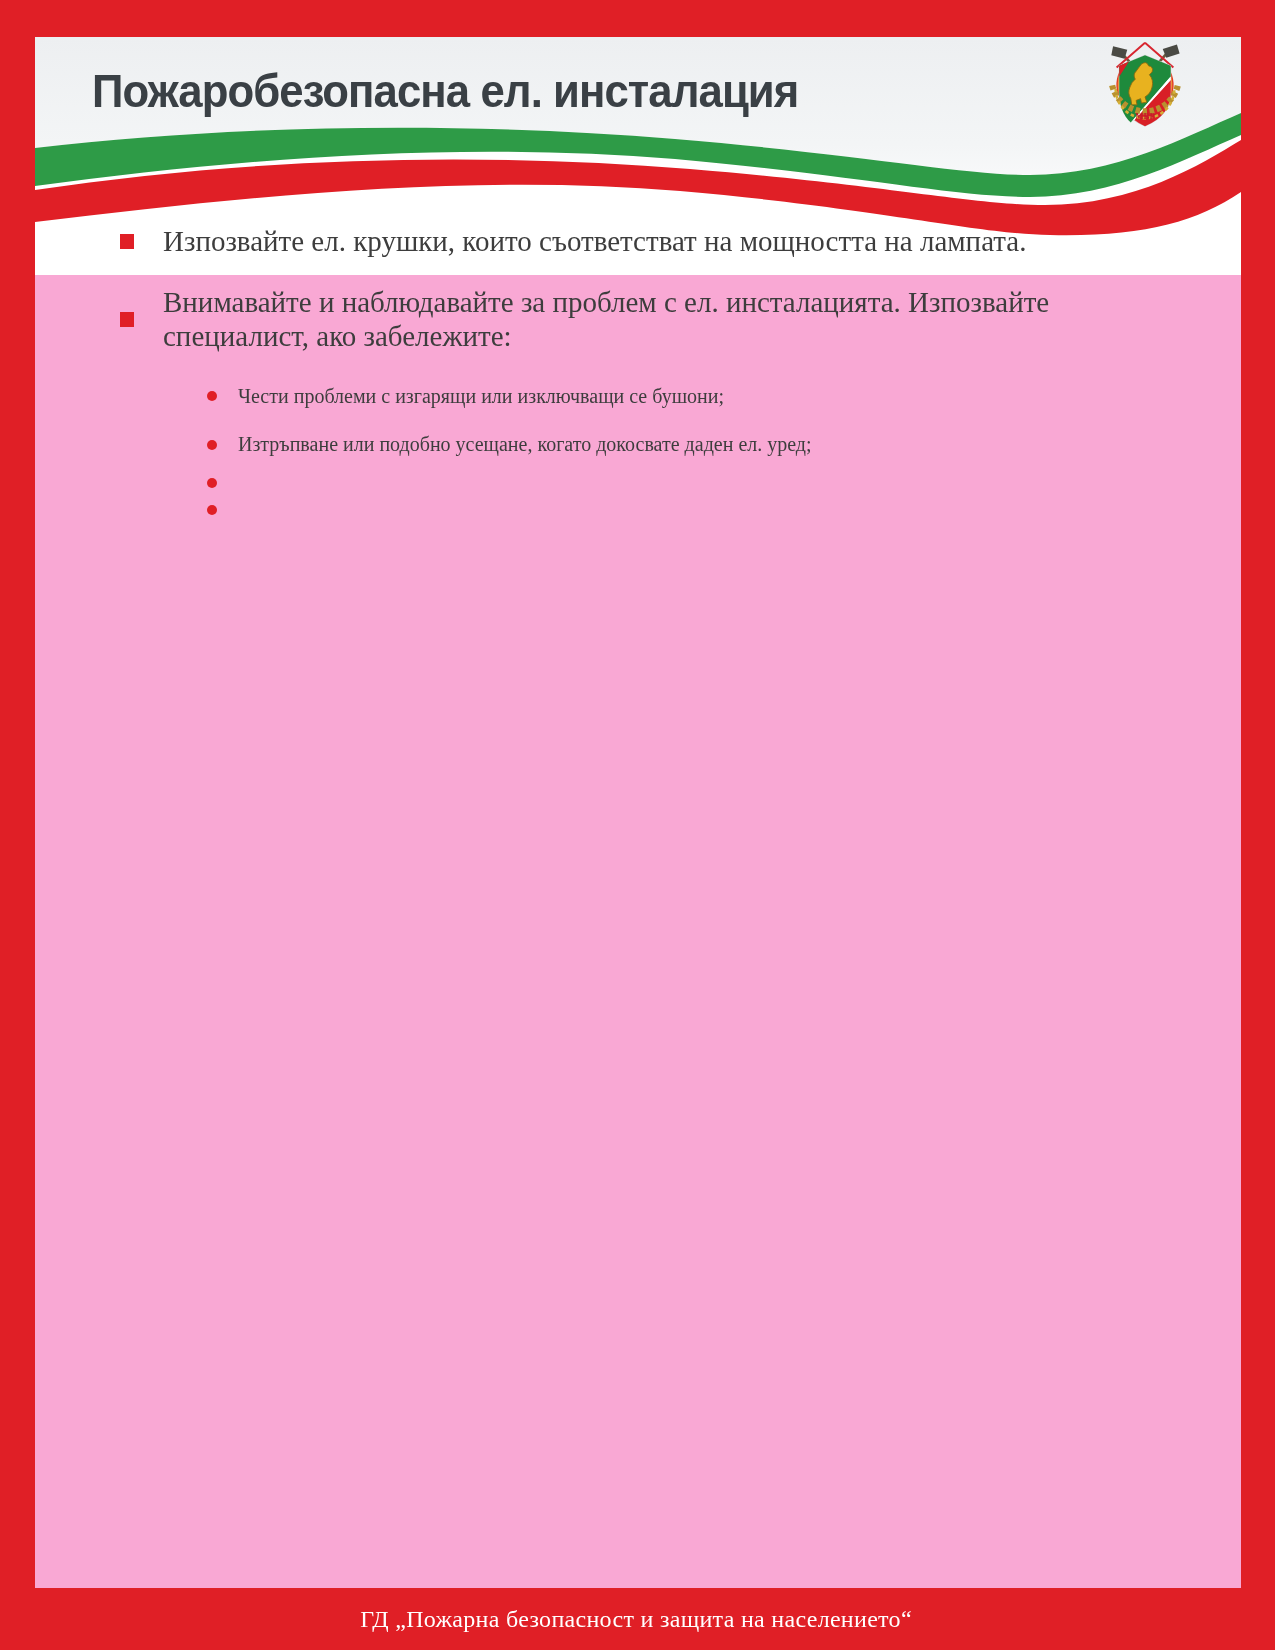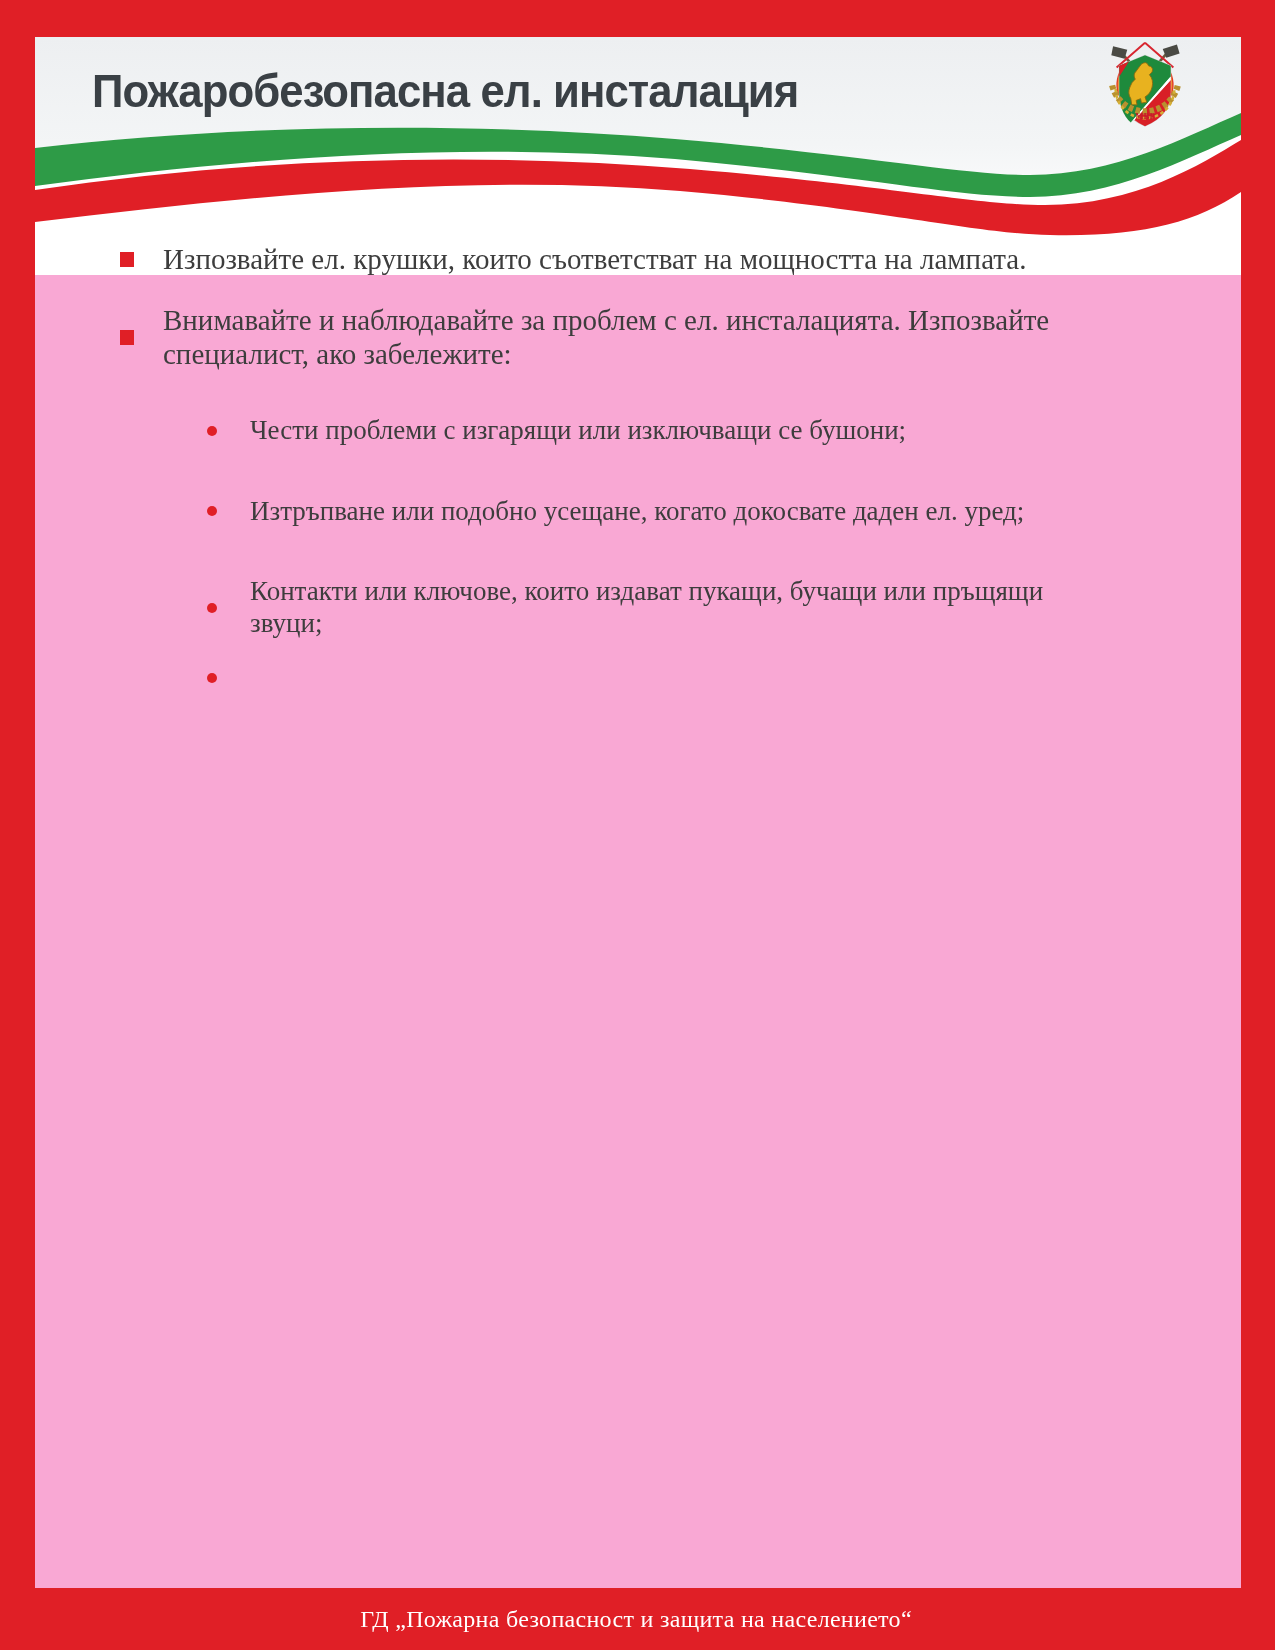--- a/index.html
+++ b/index.html
@@ -10,28 +10,28 @@
   
   .header{position:relative;width:1206px;height:238px;background:linear-gradient(180deg,#edeff1 0%,#f3f5f6 45%,#fdfdfe 75%,#ffffff 100%);}
   .wave{position:absolute;left:0;top:0;width:1206px;height:238px;display:block;}
   .title{position:absolute;left:57px;top:26px;margin:0;font-family:"Liberation Sans","DejaVu Sans",sans-serif;
          font-size:47px;font-weight:bold;color:#3a4045;letter-spacing:-1px;white-space:nowrap;
          transform:scaleX(0.93);transform-origin:left top;}
   .logo{position:absolute;right:50px;top:4px;width:92px;height:102px;z-index:5;}
   .logo svg{width:100%;height:100%;display:block;}
 
   
-  .doc-body{position:absolute;left:0;top:205px;width:1056px;}
+  .doc-body{position:absolute;left:0;top:187px;width:1056px;}
   .item{display:flex;align-items:center;padding-left:85px;margin-bottom:27px;}
   .sq-bullet{flex:none;width:14px;height:15px;background:#e01f26;margin-right:29px;}
   .item p{margin:0;font-size:29px;line-height:1.18;color:#3d3d3d;max-width:900px;}
   .sub-list{margin-top:20px;}
   .sub-item{display:flex;align-items:center;padding-left:172px;margin-bottom:17px;}
   .dot-bullet{flex:none;width:10px;height:10px;border-radius:50%;background:#e01f26;margin-right:17px;}
-  .sub-item p{margin:16px;font-size:27px;line-height:1.18;color:#3d3d3d;max-width:930px;}
+  .sub-item p{margin:4px;font-size:20px;line-height:1.18;color:#3d3d3d;max-width:930px;}
 
   
   .footer{position:absolute;left:0;bottom:0;width:1272px;height:62px;background:#e01f26;
           display:flex;align-items:center;justify-content:center;}
   .footer span{color:#ffffff;font-size:24px;letter-spacing:0.3px;}
 </style>
 </head>
 <body>
 
 <div class="page">
@@ -104,21 +104,20 @@
         <div class="sub-item">
           <span class="dot-bullet"></span>
           <p>Чести проблеми с изгарящи или изключващи се бушони;</p>
         </div>
         <div class="sub-item">
           <span class="dot-bullet"></span>
           <p>Изтръпване или подобно усещане, когато докосвате даден ел. уред;</p>
         </div>
         <div class="sub-item">
           <span class="dot-bullet"></span>
-          <p>Контакти или ключове, които издават пукащи, бучащи или пръщящи звуци;</p>
         </div>
         <div class="sub-item">
           <span class="dot-bullet"></span>
         </div>
       </div>
 
     </div>
   </div>
 
   <div class="footer">

